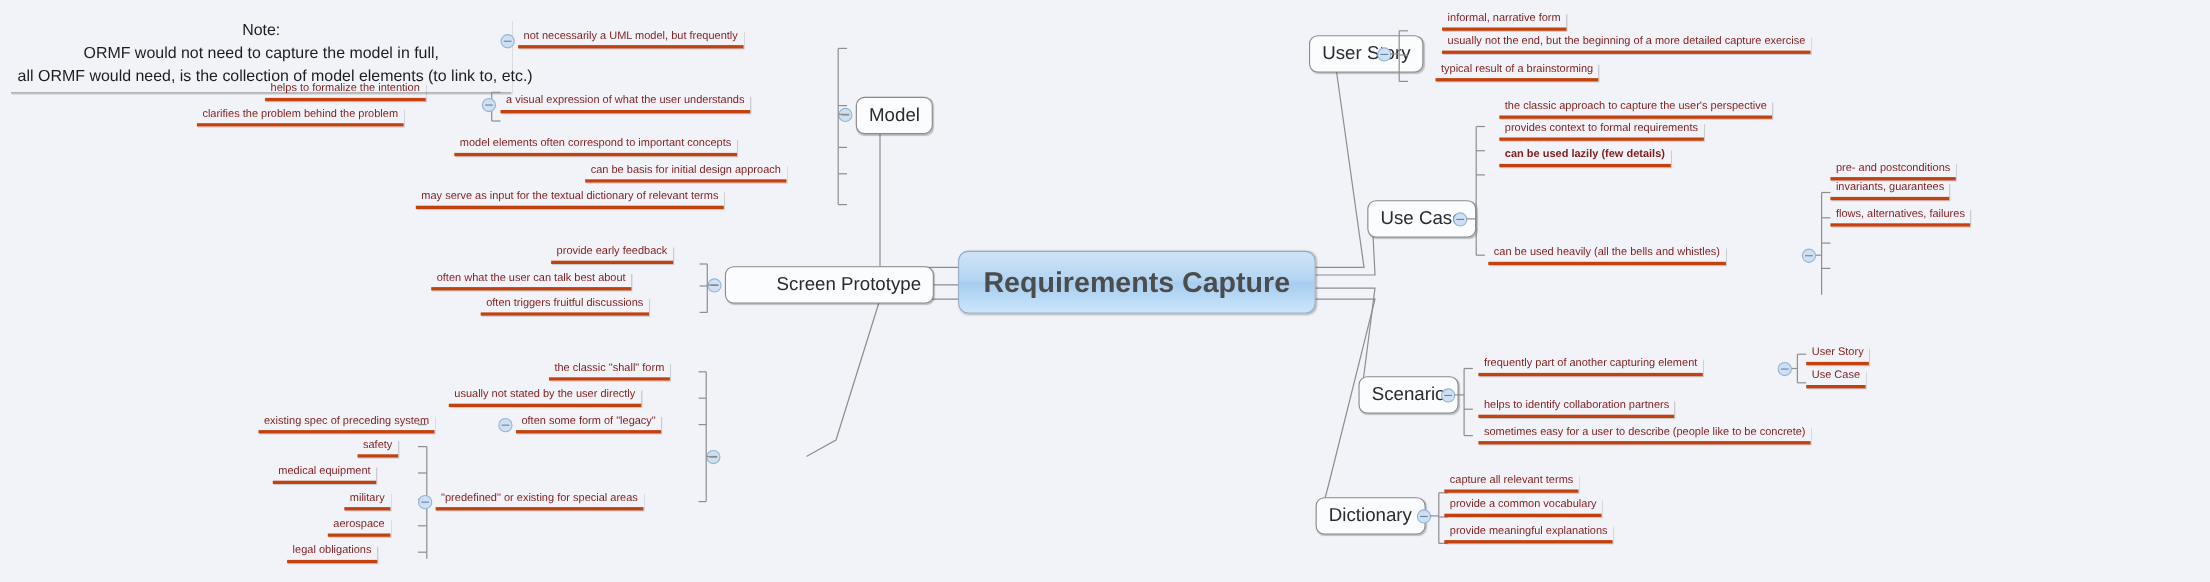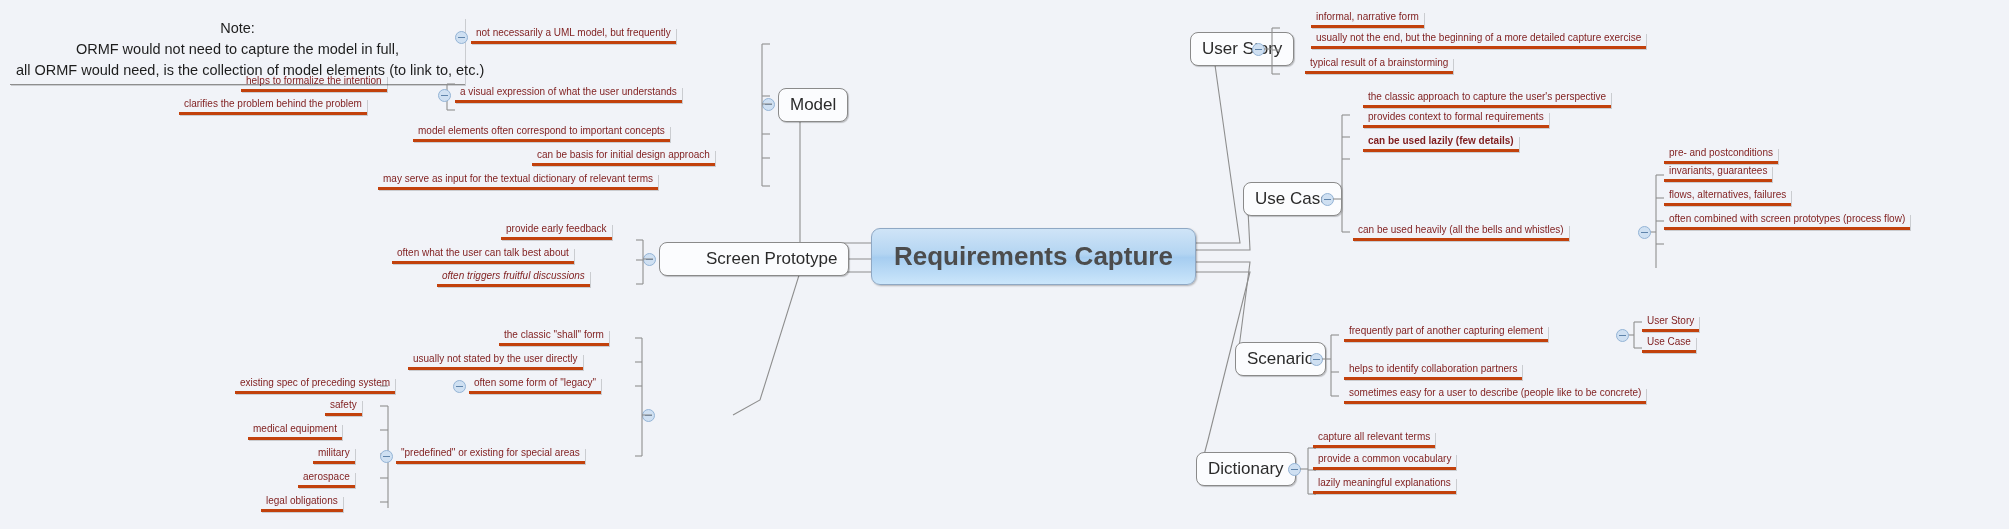--- a/index.html
+++ b/index.html
@@ -164,21 +164,21 @@
       <path d="M 653 259 L 643 259"></path>
       <path d="M 643 240 L 643 284"></path>
       <path d="M 643 240 L 636 240"></path>
       <path d="M 643 260 L 636 260"></path>
       <path d="M 643 284 L 636 284"></path>
     </g>
   </svg>
 
   <div class="node leaf shadow" style="left:501px; top:224px;">provide early feedback</div>
   <div class="node leaf shadow" style="left:392px; top:248px;">often what the user can talk best about</div>
-  <div class="node leaf shadow" style="left:437px; top:271px;font-style:italic;">often triggers fruitful discussions</div>
+  <div class="node leaf shadow" style="left:437px; top:271px;">often triggers fruitful discussions</div>
 
   <div class="bubble" style="left:642px; top:409px;"></div>
 
   <svg style="position:absolute; left:0; top:0; width:2009px; height:529px; pointer-events:none;" viewBox="0 0 2009 529" preserveAspectRatio="none">
     <g fill="none" stroke="#8e8e8e" stroke-width="1.1">
       <path d="M 652 415 L 642 415"></path>
       <path d="M 642 338 L 642 456"></path>
       <path d="M 642 338 L 635 338"></path>
       <path d="M 642 362 L 635 362"></path>
       <path d="M 642 386 L 635 386"></path>
@@ -253,21 +253,20 @@
   <div class="node leaf shadow" style="left:1363px; top:92px;">the classic approach to capture the user's perspective</div>
   <div class="node leaf shadow" style="left:1363px; top:112px;">provides context to formal requirements</div>
   <div class="node leaf shadow" style="left:1363px; top:136px;font-weight:bold;">can be used lazily (few details)</div>
 
   <div class="node leaf shadow" style="left:1353px; top:225px;">can be used heavily (all the bells and whistles)</div>
   <div class="bubble" style="left:1638px; top:226px;"></div>
 
   <div class="node leaf shadow" style="left:1664px; top:148px;">pre- and postconditions</div>
   <div class="node leaf shadow" style="left:1664px; top:166px;">invariants, guarantees</div>
   <div class="node leaf shadow" style="left:1664px; top:190px;">flows, alternatives, failures</div>
-  <div class="node leaf shadow" style="left:1664px; top:214px;">often combined with screen prototypes (process flow)</div>
 
   <div class="node lvl1" style="left:1235px; top:342px;">Scenario</div>
   <div class="bubble" style="left:1310px; top:353px;"></div>
 
   <svg style="position:absolute; left:0; top:0; width:2009px; height:529px; pointer-events:none;" viewBox="0 0 2009 529" preserveAspectRatio="none">
     <g fill="none" stroke="#8e8e8e" stroke-width="1.1">
       <path d="M 1322 359 L 1331 359"></path>
       <path d="M 1331 335 L 1331 396"></path>
       <path d="M 1331 335 L 1339 335"></path>
       <path d="M 1331 372 L 1339 372"></path>
@@ -296,15 +295,15 @@
       <path d="M 1300 469 L 1308 469"></path>
       <path d="M 1308 448 L 1308 494"></path>
       <path d="M 1308 448 L 1316 448"></path>
       <path d="M 1308 470 L 1316 470"></path>
       <path d="M 1308 494 L 1316 494"></path>
     </g>
   </svg>
 
   <div class="node leaf shadow" style="left:1313px; top:432px;">capture all relevant terms</div>
   <div class="node leaf shadow" style="left:1313px; top:454px;">provide a common vocabulary</div>
-  <div class="node leaf shadow" style="left:1313px; top:478px;">lazily meaningful explanations</div>
+  <div class="node leaf shadow" style="left:1313px; top:478px;">provide meaningful explanations</div>
 
 </div>
 
 </body></html>

